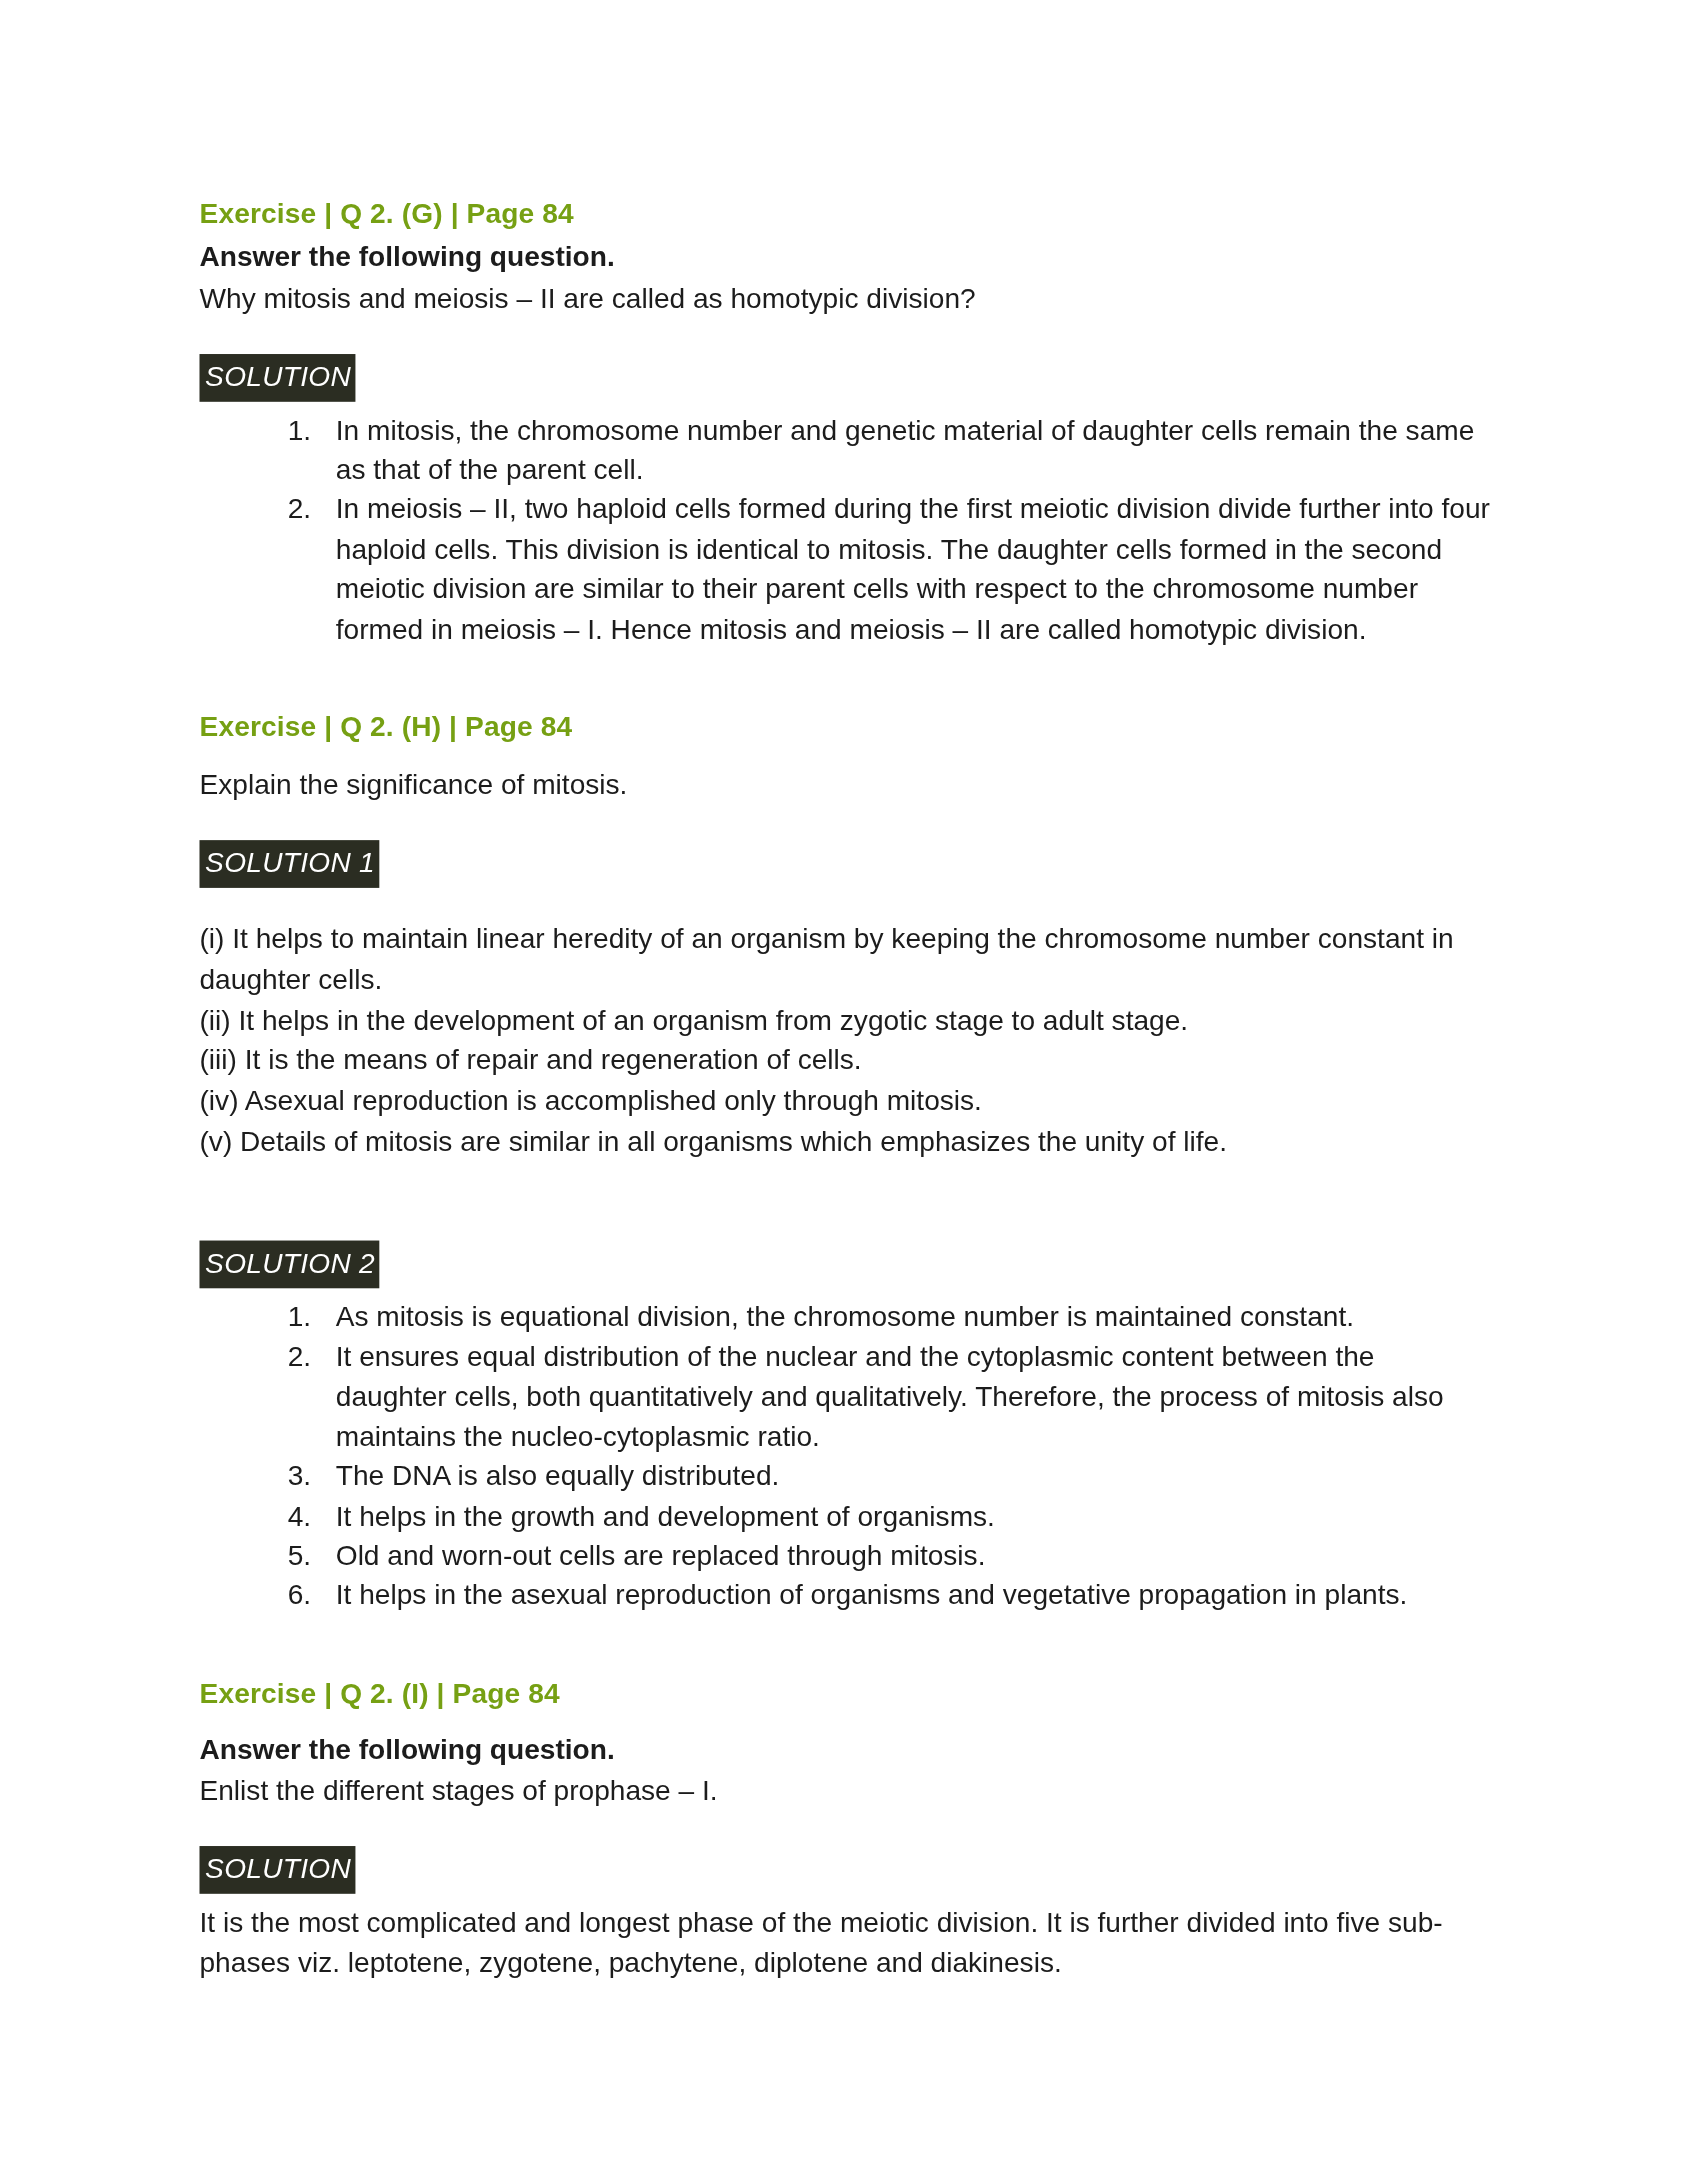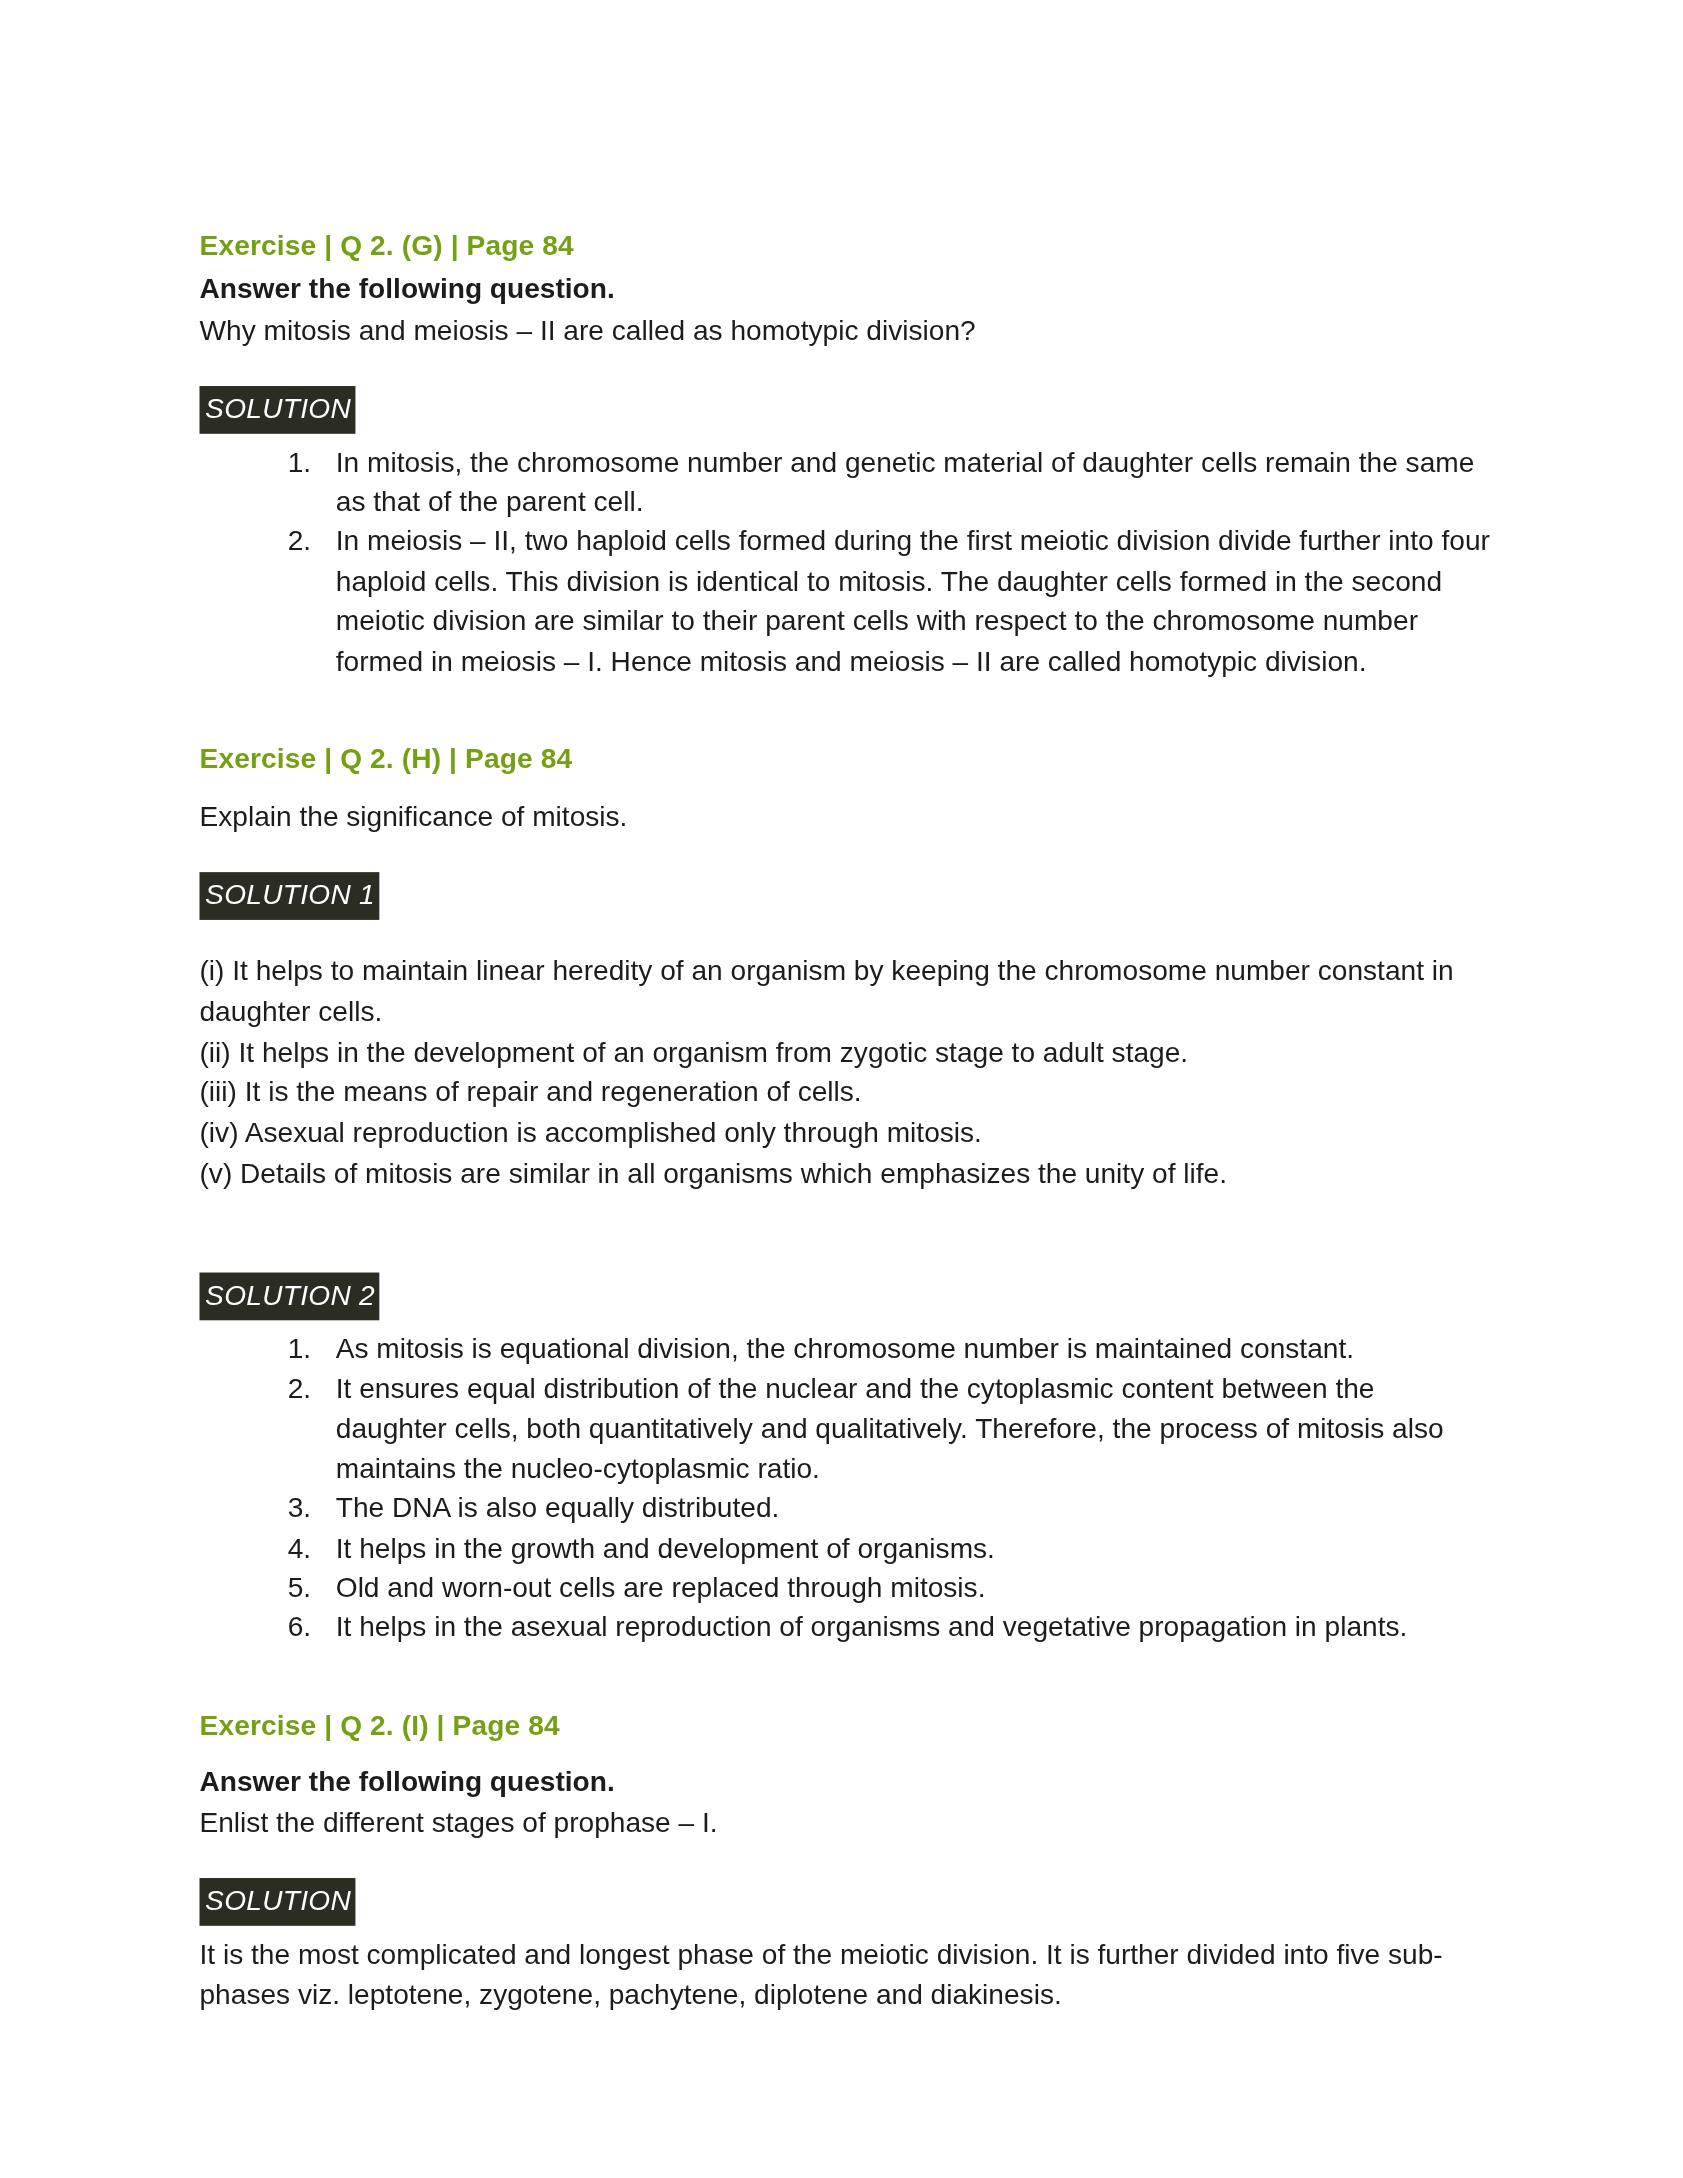--- a/index.html
+++ b/index.html
@@ -8,21 +8,20 @@
     padding: 0;
     background: #ffffff;
   }
   .page {
     position: relative;
     width: 1683px;
     height: 2058px;
     background: #000000;
     box-sizing: border-box;
     overflow: hidden;
-    margin-top: 32px;
   }
   
   .sheet {
     position: absolute;
     left: 0;
     top: 0;
     width: 1198px;
     height: 1552px;
     transform: scale(1.4049);
     transform-origin: 0 0;

